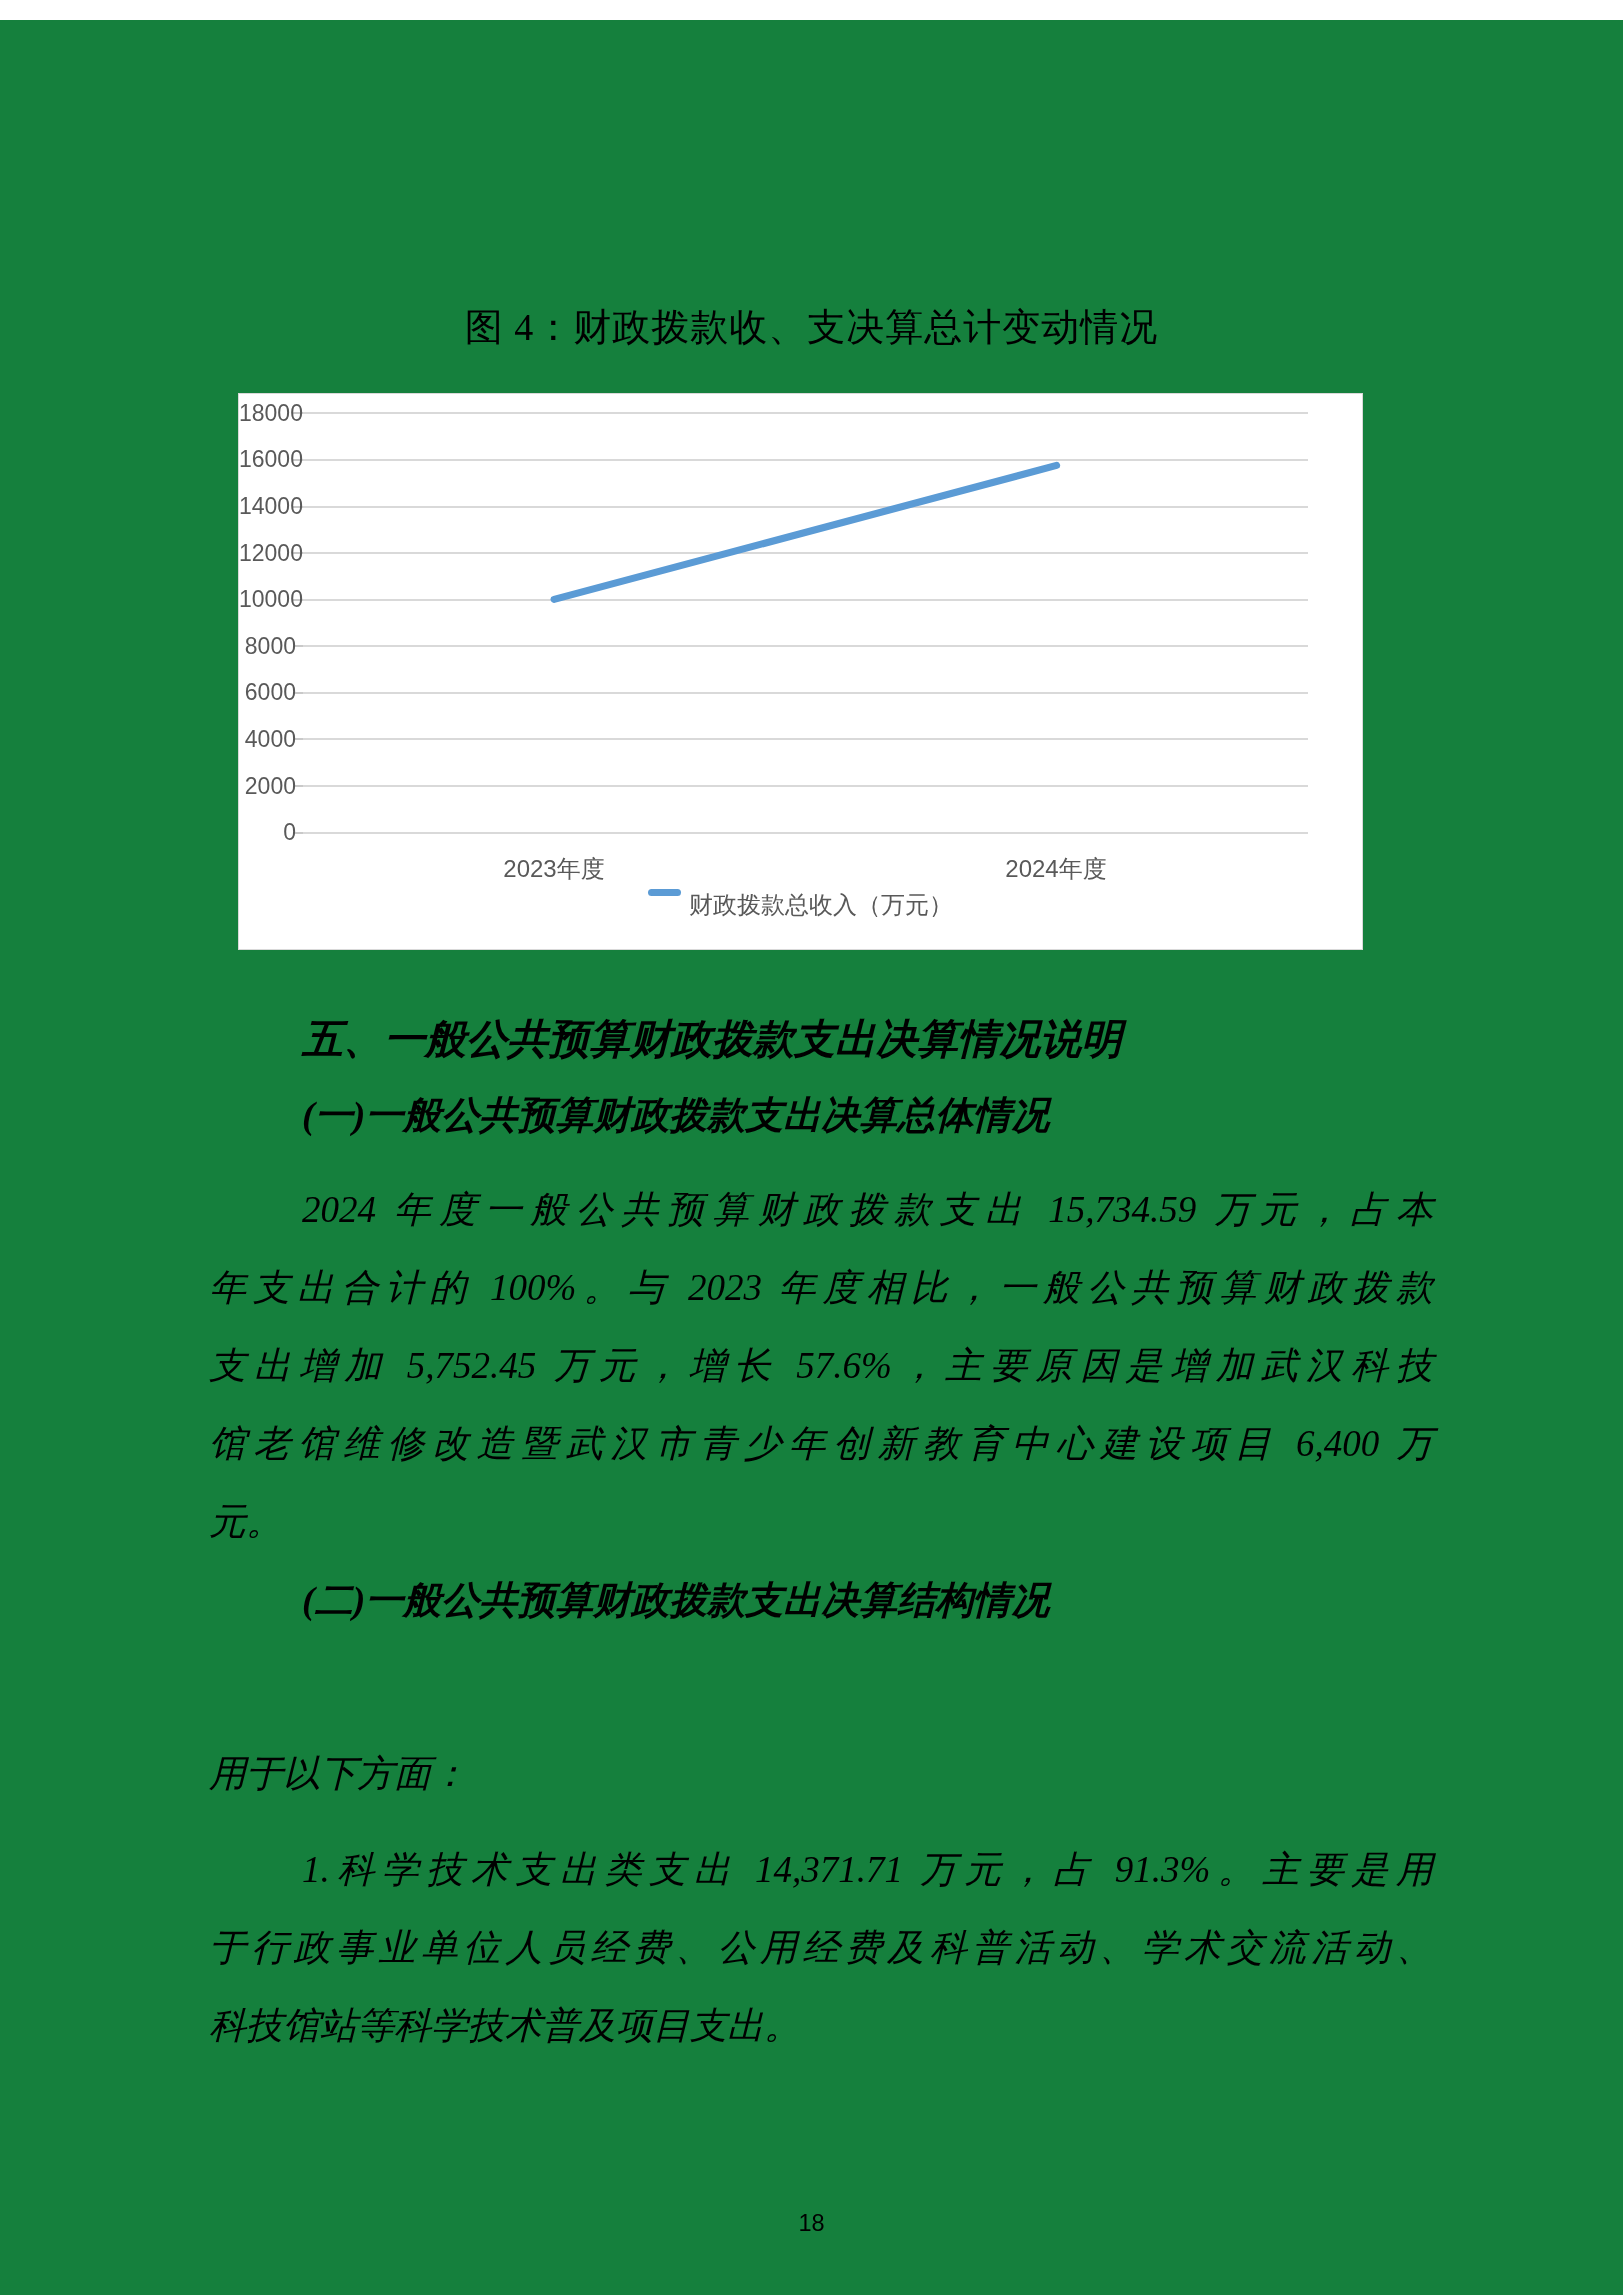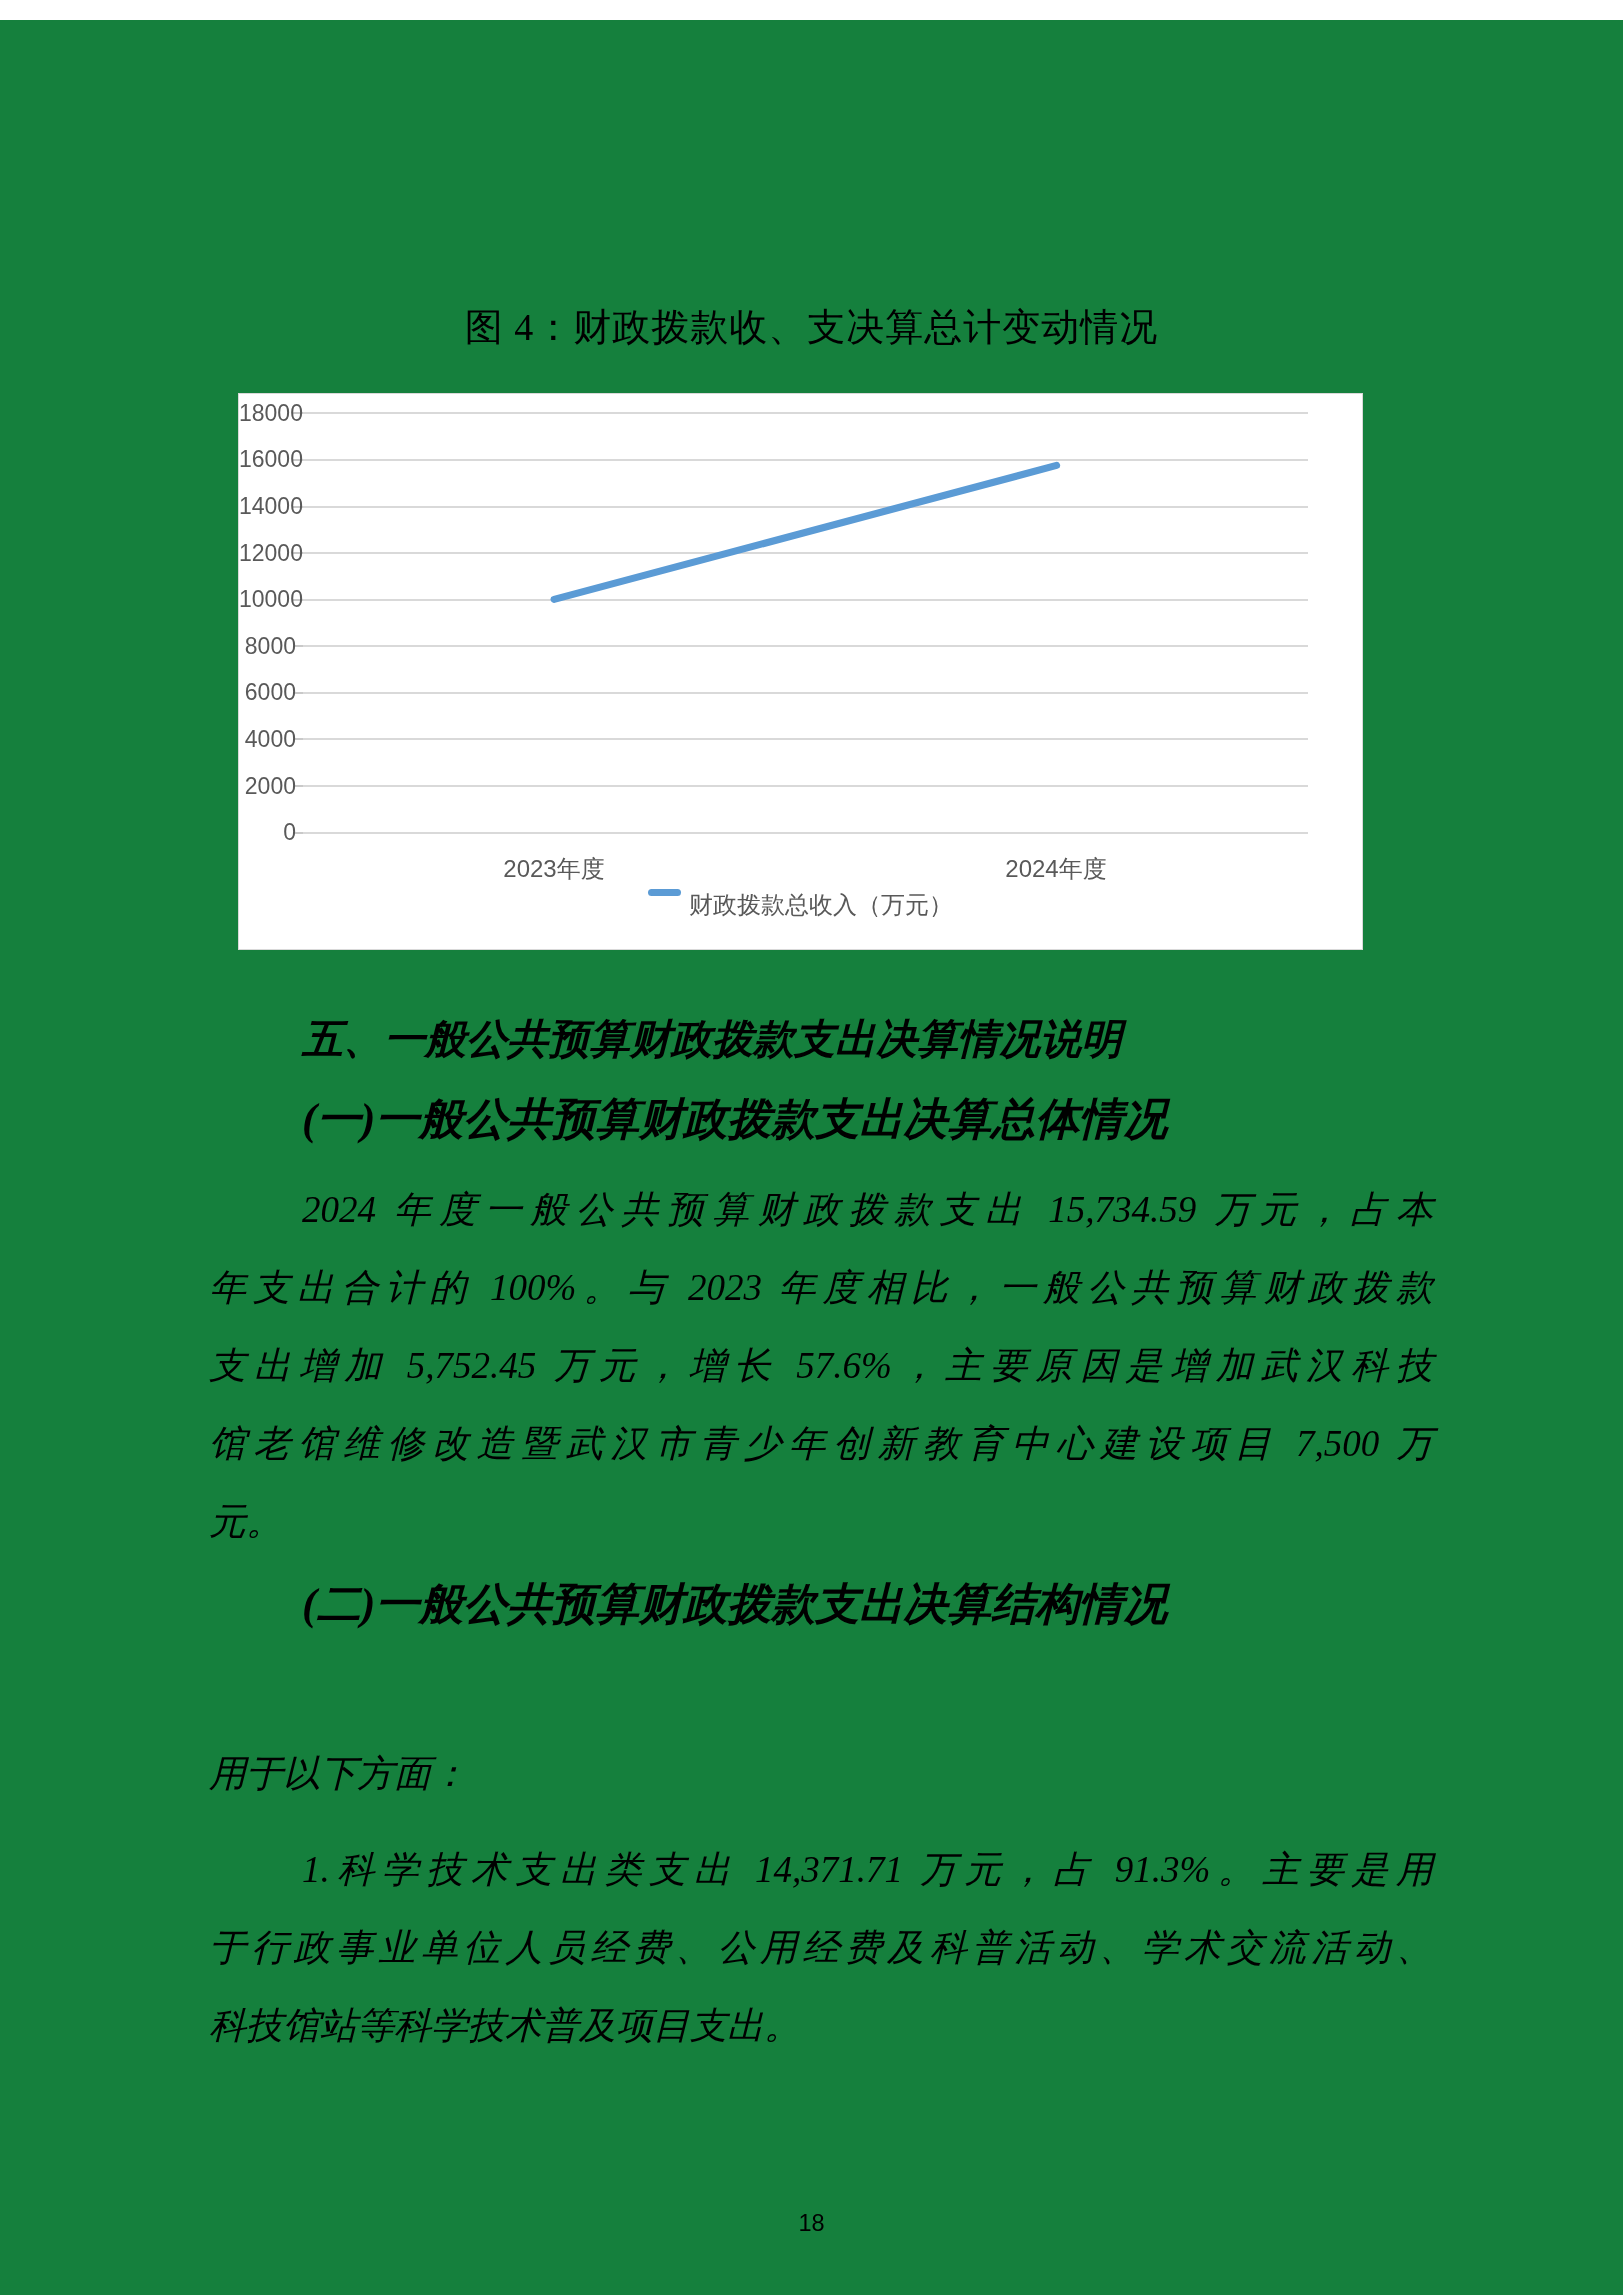--- a/index.html
+++ b/index.html
@@ -64,21 +64,21 @@
     font-size:37px;
     line-height:1.25;
     font-style:italic;
   }
   .indent{padding-left:93px;box-sizing:border-box;}
   .just{text-align:justify;text-align-last:justify;}
   .h1{
     font-family:"Liberation Sans","DejaVu Sans",sans-serif;
     font-weight:700;font-size:41px;white-space:nowrap;
   }
-  .h2{font-weight:700;font-size:44px;white-space:nowrap;}
+  .h2{font-weight:700;font-size:38px;white-space:nowrap;}
   .plain{white-space:nowrap;}
   .pageno{
     position:absolute;top:2190px;left:0;width:100%;
     text-align:center;
     font-family:"Liberation Sans","DejaVu Sans",sans-serif;
     font-size:23.5px;
   }
 </style>
 </head>
 <body>
@@ -129,21 +129,21 @@
       </svg>
     </div>
 
   <div class="row h1 indent" style="top:994px">五、一般公共预算财政拨款支出决算情况说明</div>
 
   <div class="row h2 indent" style="top:1072px">(一)一般公共预算财政拨款支出决算总体情况</div>
 
   <div class="row just indent" style="top:1167px">2024 年度一般公共预算财政拨款支出 15,734.59 万元，占本</div>
   <div class="row just" style="top:1245px">年支出合计的 100%。与 2023 年度相比，一般公共预算财政拨款</div>
   <div class="row just" style="top:1323px">支出增加 5,752.45 万元，增长 57.6%，主要原因是增加武汉科技</div>
-  <div class="row just" style="top:1401px">馆老馆维修改造暨武汉市青少年创新教育中心建设项目 7,500 万</div>
+  <div class="row just" style="top:1401px">馆老馆维修改造暨武汉市青少年创新教育中心建设项目 6,400 万</div>
   <div class="row plain" style="top:1479px">元。</div>
 
   <div class="row h2 indent" style="top:1557px">(二)一般公共预算财政拨款支出决算结构情况</div>
 
   <div class="row plain" style="top:1731px">用于以下方面：</div>
 
   <div class="row just indent" style="top:1827px">1.科学技术支出类支出 14,371.71 万元，占 91.3%。主要是用</div>
   <div class="row just" style="top:1905px">于行政事业单位人员经费、公用经费及科普活动、学术交流活动、</div>
   <div class="row plain" style="top:1983px">科技馆站等科学技术普及项目支出。</div>
 

